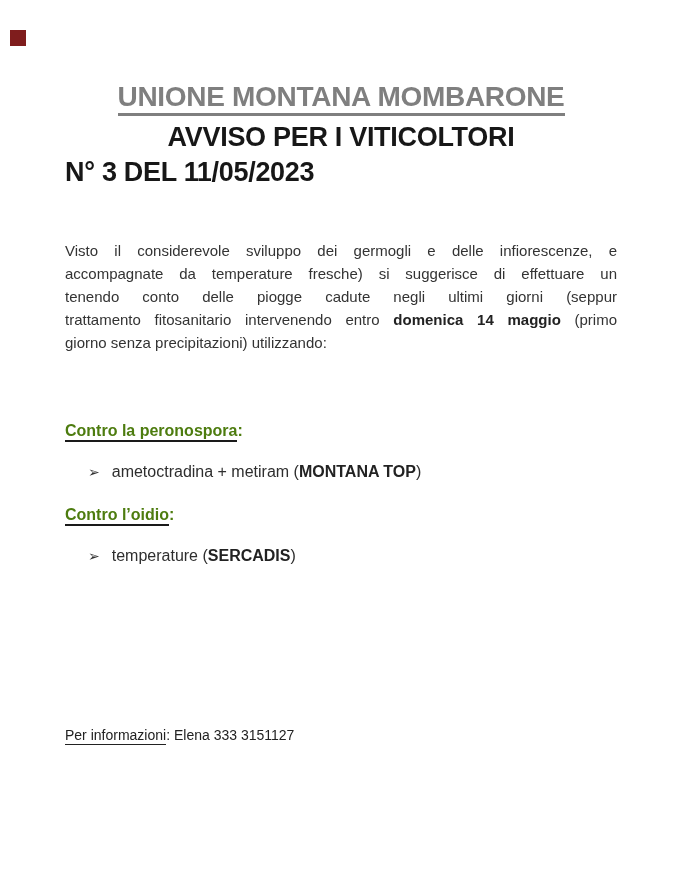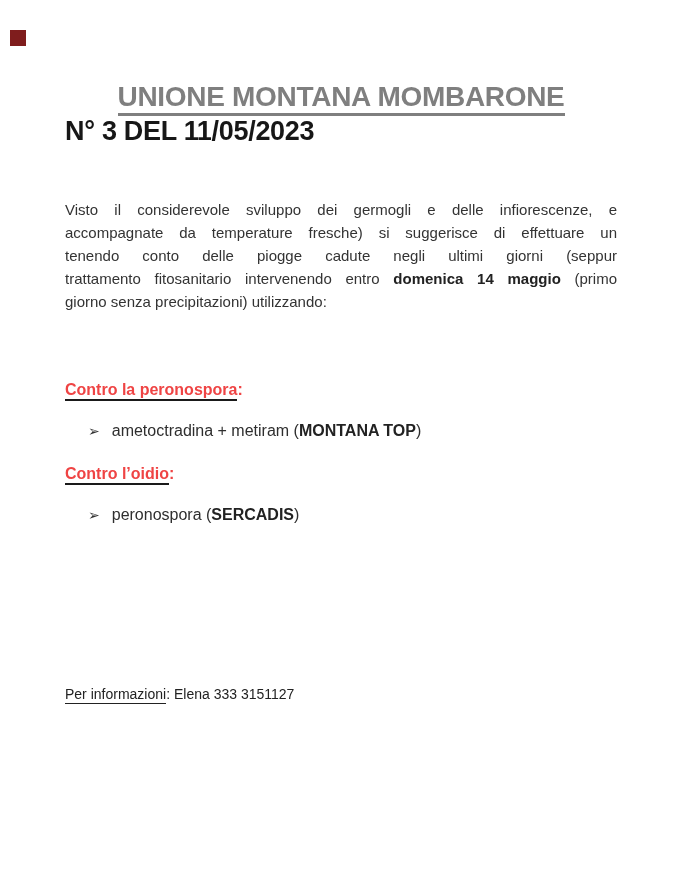--- a/index.html
+++ b/index.html
@@ -70,21 +70,21 @@
     text-align-last: left;
   }
   .bold-run {
     font-weight: bold;
     color: #222222;
   }
   .section-heading {
     margin-top: 66px;
     font-size: 16px;
     font-weight: bold;
-    color: #ef4444;
+    color: #4d7c0f;
     line-height: 22px;
   }
   .section-heading.second {
     margin-top: 21px;
   }
   .heading-underline {
     border-bottom: 2px solid #1a1a1a;
     padding-bottom: 1px;
   }
   .bullet-item {
@@ -115,34 +115,35 @@
 <body>
 
 <div class="page">
 
   <div class="marker" style="background: rgb(127, 29, 29);"></div>
 
   <div class="org-title" style="color: rgb(127, 127, 127);">
     <span class="underlined">UNIONE MONTANA MOMBARONE</span>
   </div>
 
+  <div class="subtitle">AVVISO PER I VITICOLTORI</div>
 
   <div class="notice-number">N° 3 DEL 11/05/2023</div>
 
   <div class="body-paragraph">
     <div class="para-line"><span>Visto il considerevole sviluppo dei germogli e delle infiorescenze, e</span><span class="bold-run"></span><span></span></div>
     <div class="para-line"><span>accompagnate da temperature fresche) si suggerisce di effettuare un</span><span class="bold-run"></span><span></span></div>
     <div class="para-line"><span>tenendo conto delle piogge cadute negli ultimi giorni (seppur</span><span class="bold-run"></span><span></span></div>
     <div class="para-line"><span>trattamento fitosanitario intervenendo entro </span><span class="bold-run">domenica 14 maggio</span><span> (primo</span></div>
     <div class="para-line last-line"><span>giorno senza precipitazioni) utilizzando:</span><span class="bold-run"></span><span></span></div>
   </div>
 
   <div class="section-heading"><span class="heading-underline">Contro la peronospora</span><span>:</span></div>
 
   <div class="bullet-item"><span class="bullet-arrow">➢</span><span>ametoctradina + metiram (</span><span class="bold-run">MONTANA TOP</span><span>)</span></div>
 
   <div class="section-heading second"><span class="heading-underline">Contro l’oidio</span><span>:</span></div>
 
-  <div class="bullet-item"><span class="bullet-arrow">➢</span><span>peronospora (</span><span class="bold-run">SERCADIS</span><span>)</span></div>
+  <div class="bullet-item"><span class="bullet-arrow">➢</span><span>temperature (</span><span class="bold-run">SERCADIS</span><span>)</span></div>
 
   <div class="footer-line"><span class="footer-label">Per informazioni</span><span>: </span><span>Elena 333 3151127</span></div>
 
 </div>
 
 </body></html>

